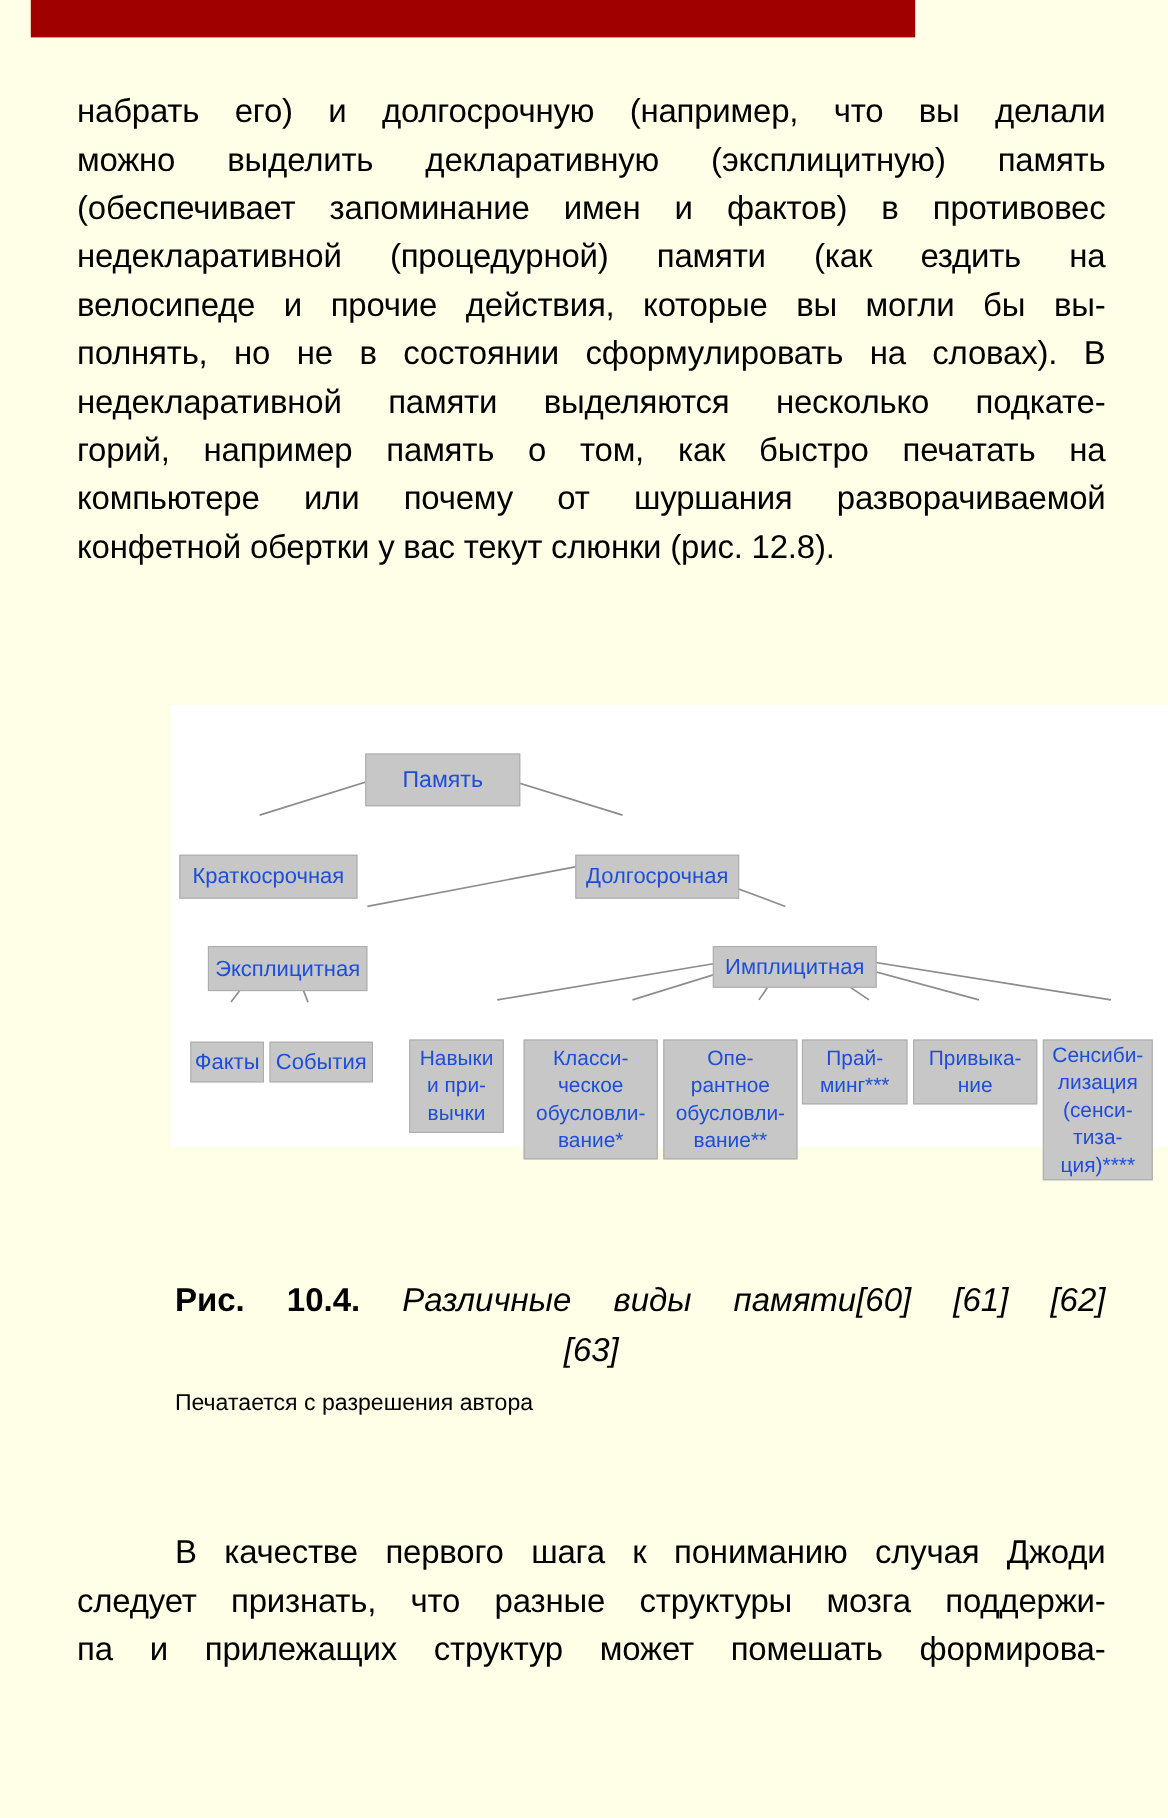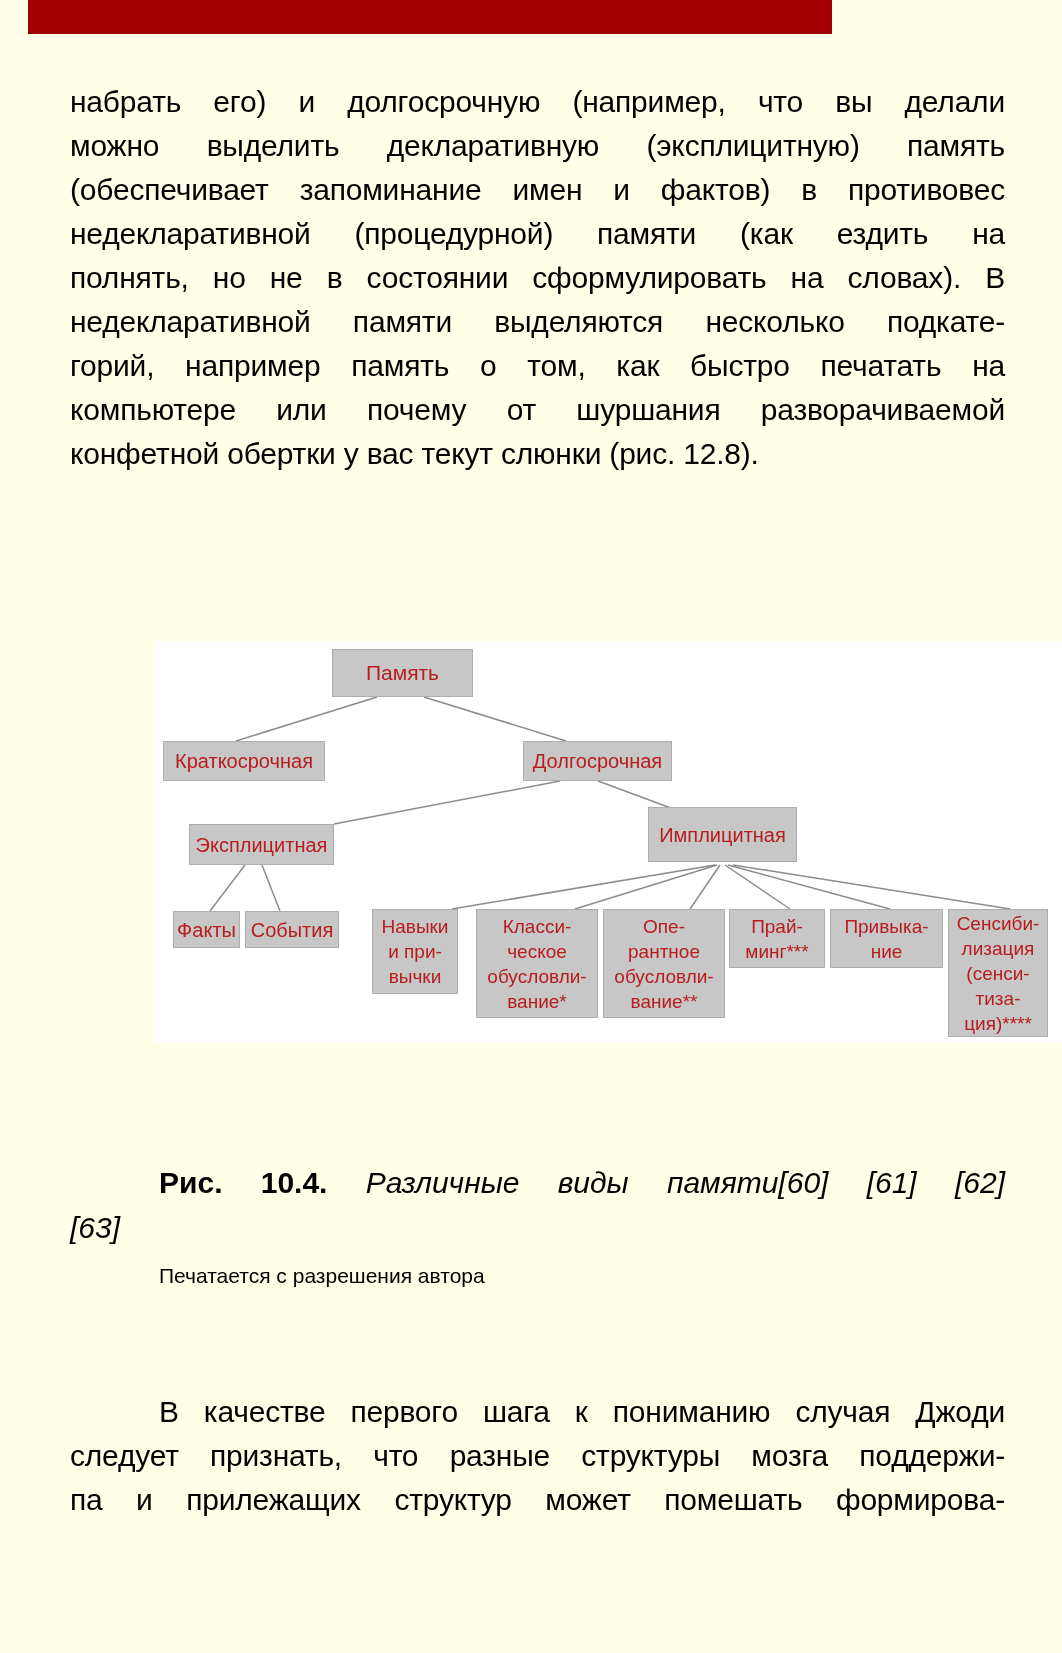--- a/index.html
+++ b/index.html
@@ -24,57 +24,58 @@
   .figure-panel{
     position:absolute;left:155px;top:641px;width:907px;height:402px;
     background:#FFFFFF;
   }
   .connectors{position:absolute;left:0;top:0;width:907px;height:402px;}
   .node{
     position:absolute;box-sizing:border-box;
     background:#C7C7C7;border:1px solid #ADADAD;
     display:flex;align-items:center;justify-content:center;
     text-align:center;white-space:pre-line;
-    font-size:20px;line-height:26px;color:#b91c1c;
+    font-size:20px;line-height:26px;color:#1d4ed8;margin-top:36px;
   }
   .node.leaf{font-size:19px;line-height:25px;}
   .node-memory{left:177px;top:8px;width:141px;height:48px;font-size:21px;}
   .node-short{left:8px;top:100px;width:162px;height:40px;}
   .node-long{left:368px;top:100px;width:149px;height:40px;text-align:center;}
   .node-explicit{left:34px;top:183px;width:145px;height:41px;}
-  .node-implicit{left:493px;top:166px;width:149px;height:55px;}
+  .node-implicit{left:493px;top:183px;width:149px;height:38px;}
   .node-facts{left:18px;top:270px;width:67px;height:37px;}
   .node-events{left:90px;top:270px;width:94px;height:37px;}
   .node-skills{left:217px;top:268px;width:86px;height:85px;}
   .node-classical{left:321px;top:268px;width:122px;height:109px;}
   .node-operant{left:448px;top:268px;width:122px;height:109px;}
   .node-priming{left:574px;top:268px;width:96px;height:59px;}
   .node-habituation{left:675px;top:268px;width:113px;height:59px;}
   .node-sensitization{left:793px;top:268px;width:100px;height:128px;}
   .caption{position:absolute;left:70px;top:1160px;width:935px;font-size:30px;}
   .caption-line1{
     height:45px;line-height:45px;text-indent:89px;
     text-align:justify;text-align-last:justify;
   }
-  .caption-line2{height:45px;line-height:45px;}
+  .caption-line2{height:45px;line-height:45px;text-align:center;}
   .cap-label{font-weight:bold;font-style:normal;}
   .cap-title{font-style:italic;}
   .ref{font-style:italic;}
   .credit{position:absolute;left:159px;top:1263px;font-size:21px;line-height:26px;}
 </style>
 </head>
 <body>
 
 <div class="top-bar"></div>
 
 <div class="para para1">
   <div class="bline">набрать его) и долгосрочную (например, что вы делали</div>
   <div class="bline">можно выделить декларативную (эксплицитную) память</div>
   <div class="bline">(обеспечивает запоминание имен и фактов) в противовес</div>
   <div class="bline">недекларативной (процедурной) памяти (как ездить на</div>
+  <div class="bline">велосипеде и прочие действия, которые вы могли бы вы-</div>
   <div class="bline">полнять, но не в состоянии сформулировать на словах). В</div>
   <div class="bline">недекларативной памяти выделяются несколько подкате-</div>
   <div class="bline">горий, например память о том, как быстро печатать на</div>
   <div class="bline">компьютере или почему от шуршания разворачиваемой</div>
   <div class="bline lastline">конфетной обертки у вас текут слюнки (рис. 12.8).</div>
 </div>
 
 <div class="figure-panel">
   <svg class="connectors" viewBox="0 0 907 402" xmlns="http://www.w3.org/2000/svg">
     <line x1="222" y1="56" x2="81" y2="100" stroke="#8C8C8C" stroke-width="1.5"></line>

